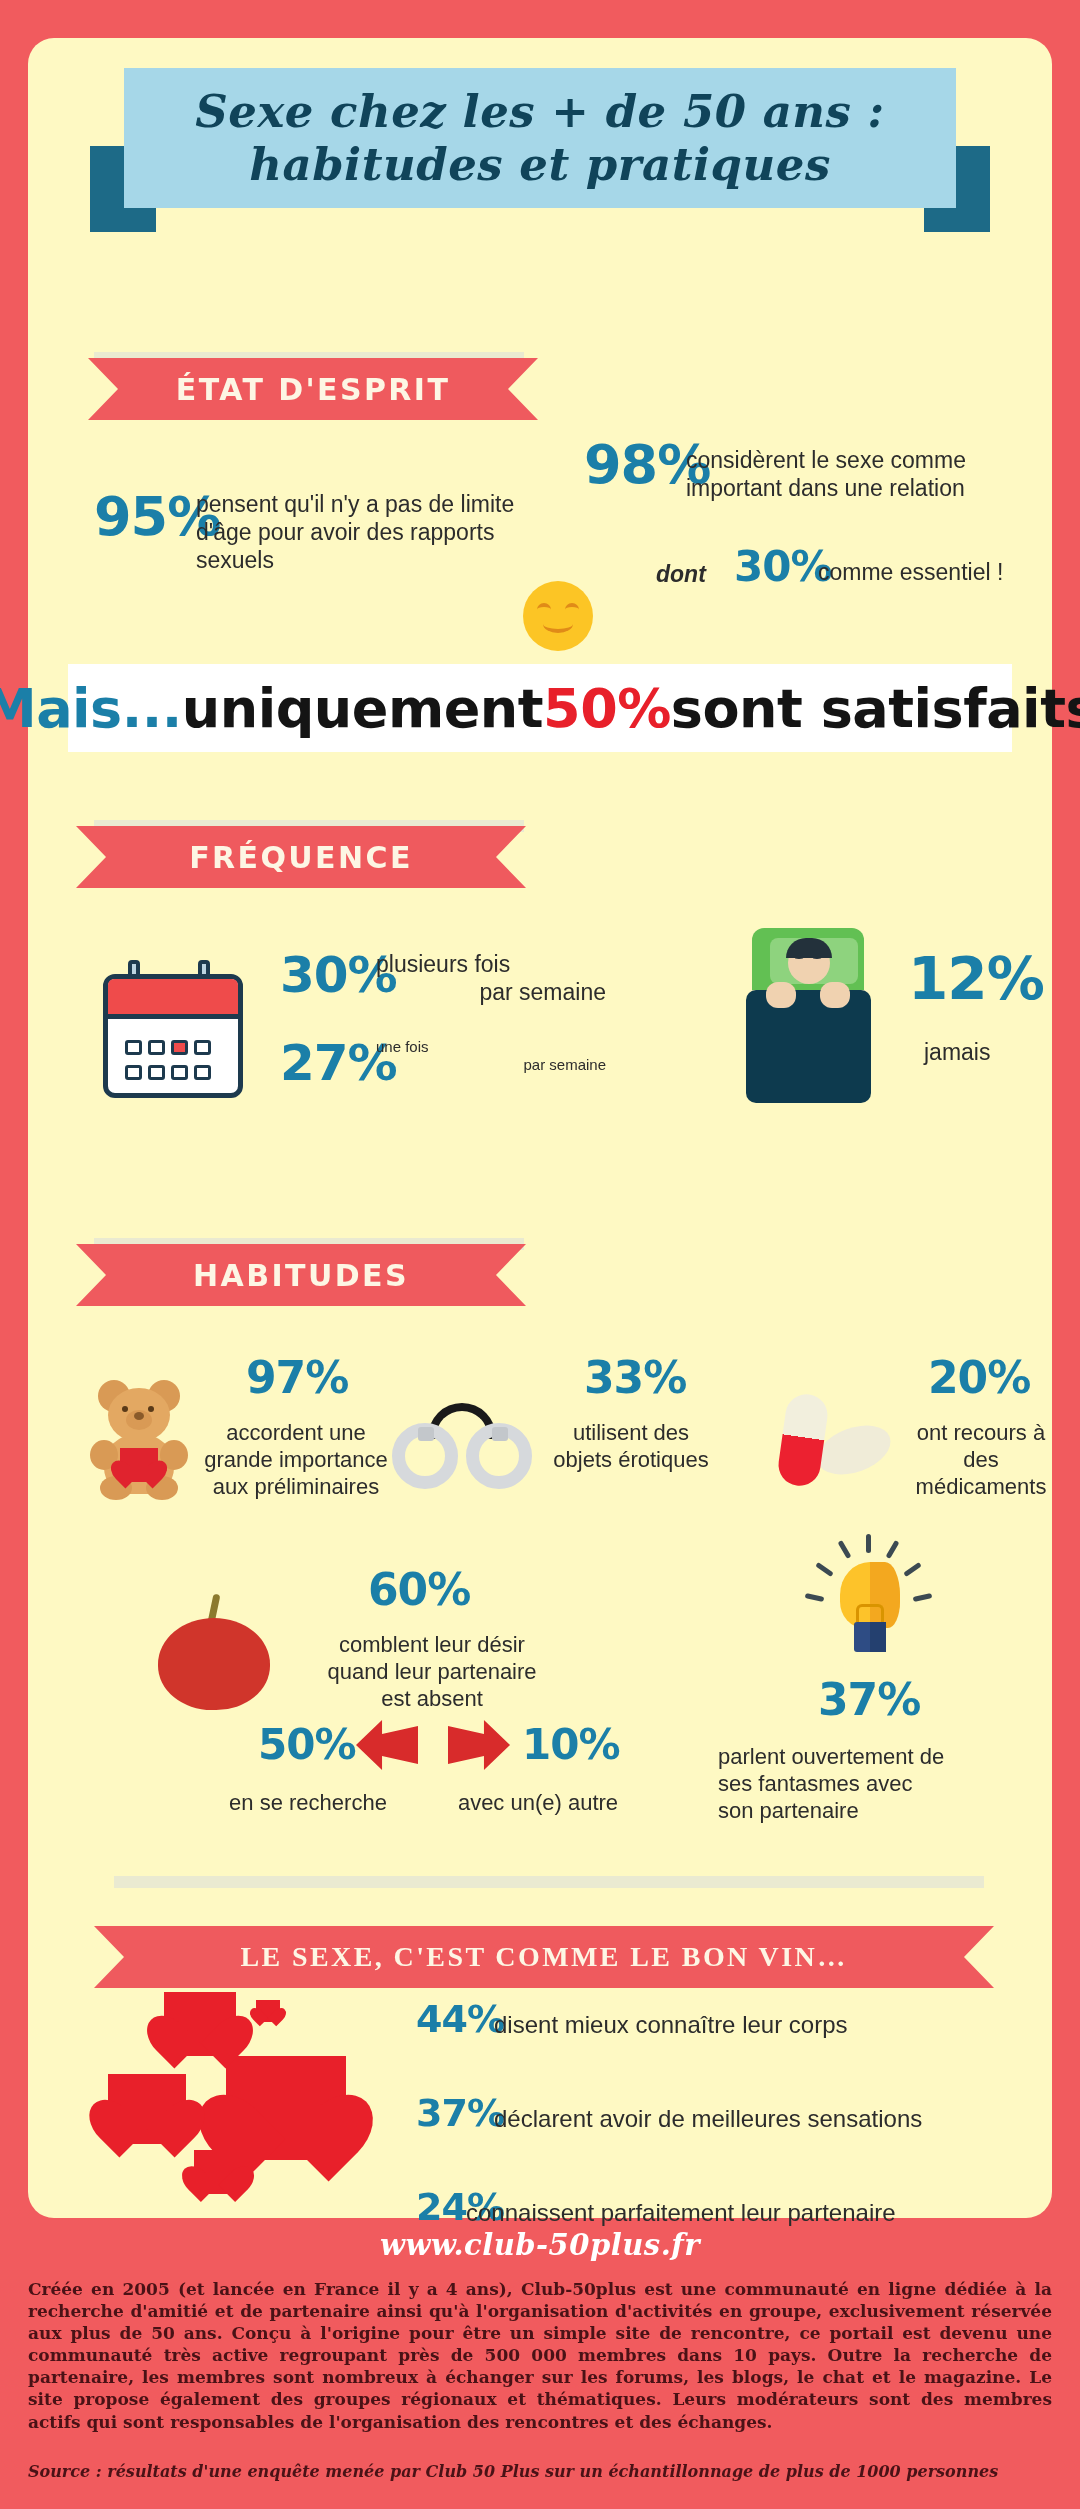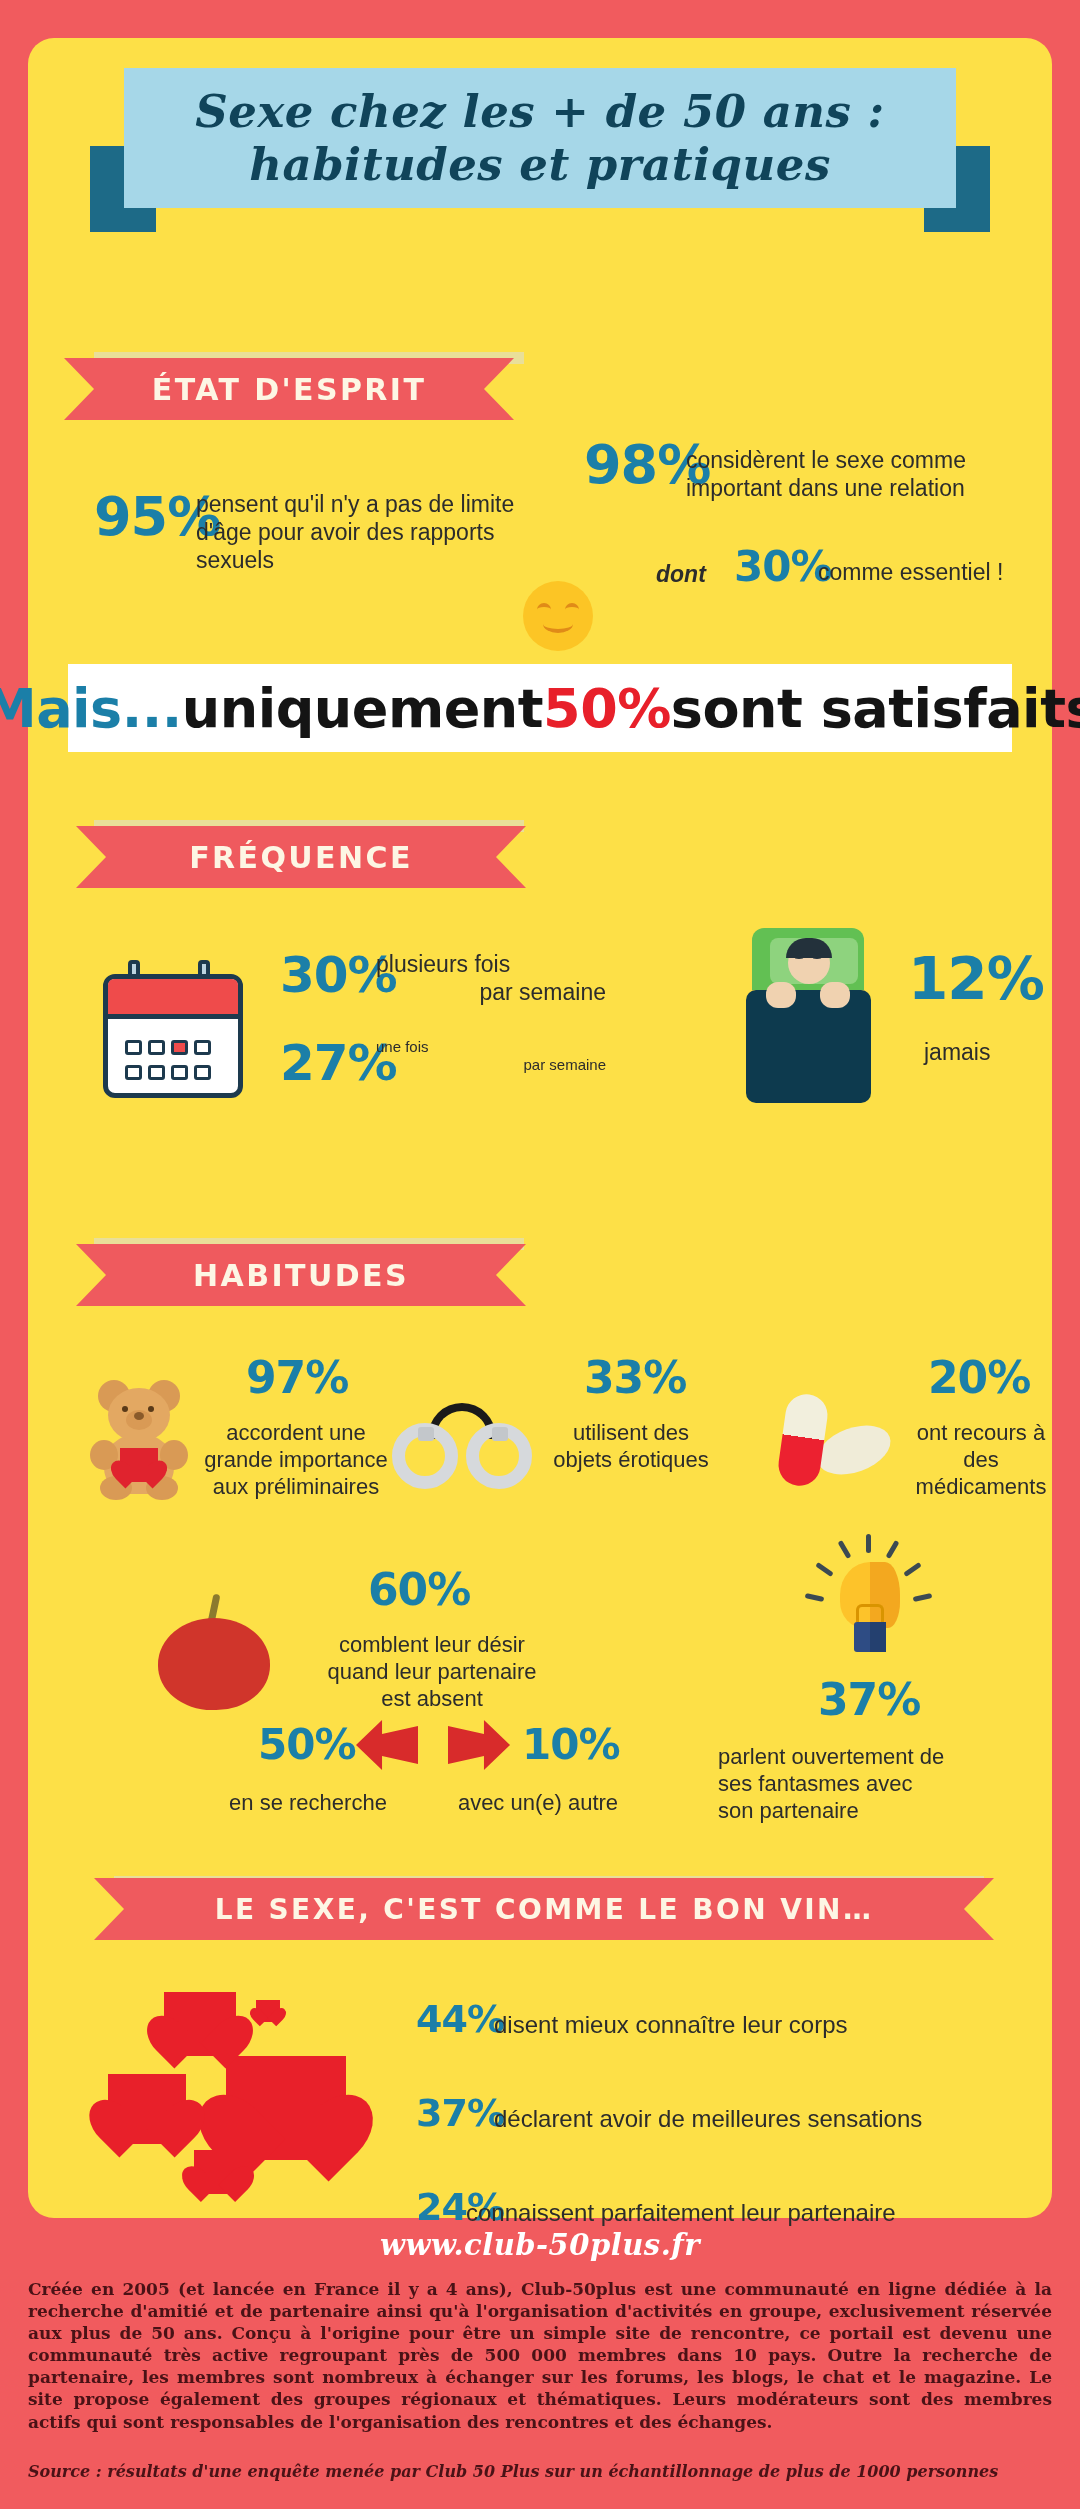--- a/index.html
+++ b/index.html
@@ -10,21 +10,21 @@
     overflow: hidden;
     position: relative;
   }
   .page { position: absolute; inset: 0; background: #f15b5e; }
 
   
   .card {
     position: absolute;
     left: 28px; top: 38px;
     width: 1024px; height: 2180px;
-    background: #fde047;
+    background: #fef9c3;
     border-radius: 26px;
   }
 
   
   .title-wrap { position: absolute; left: 0; top: 0; width: 1024px; height: 200px; }
   .title-tail-l2 {
     position: absolute; left: 62px; top: 108px;
     width: 66px; height: 86px; background: #1d6a87;
     clip-path: polygon(0 0, 100% 0, 100% 100%, 0 100%);
   }
@@ -310,21 +310,21 @@
       <div class="title-fold-l"></div>
       <div class="title-tail-r"></div>
       <div class="title-fold-r"></div>
       <div class="title-band">
         <div class="title-line">Sexe chez les + de 50 ans :</div>
         <div class="title-line">habitudes et pratiques</div>
       </div>
     </div>
 
     <div class="ribbon-shadow abs" style="left:66px; top:314px; width:430px;"></div>
-    <div class="ribbon" style="left:36px; top:320px; width:450px;text-align:right;">ÉTAT D'ESPRIT</div>
+    <div class="ribbon" style="left:60px; top:320px; width:450px;text-align:right;">ÉTAT D'ESPRIT</div>
 
     <div class="pct abs" style="left:66px; top:452px; font-size:54px;">95%</div>
     <div class="txt abs" style="left:168px; top:452px; font-size:23px; width:330px;">
       <div>pensent qu'il n'y a pas de limite</div>
       <div>d'âge pour avoir des rapports</div>
       <div>sexuels</div>
     </div>
 
     <div class="pct abs" style="left:556px; top:400px; font-size:54px;">98%</div>
     <div class="txt abs" style="left:658px; top:408px; font-size:23px; width:340px;">
@@ -475,21 +475,21 @@
       <div class="bulb-base2"></div>
     </div>
     <div class="pct abs" style="left:790px; top:1640px; font-size:44px;">37%</div>
     <div class="txt abs" style="left:690px; top:1706px; font-size:22px; width:300px; text-align:left;">
       <div>parlent ouvertement de</div>
       <div>ses fantasmes avec</div>
       <div>son partenaire</div>
     </div>
 
     <div class="ribbon-shadow abs" style="left:86px; top:1838px; width:870px;"></div>
-    <div class="ribbon" style="left:66px; top:1840px; width:900px; font-size:28px;">LE SEXE, C'EST COMME LE BON VIN…</div>
+    <div class="ribbon" style="left:66px; top:1888px; width:900px; font-size:28px;font-family:Liberation Serif, serif;">LE SEXE, C'EST COMME LE BON VIN…</div>
 
     <div class="hearts">
       <div class="hh heart" style="left:118px; top:78px; width:120px; height:104px;"></div>
       <div class="hh heart" style="left:56px; top:14px; width:72px; height:64px; background:#e8202a;"></div>
       <div class="hh heart" style="left:0px; top:96px; width:78px; height:70px; background:#e8202a;"></div>
       <div class="hh heart" style="left:148px; top:22px; width:24px; height:22px; background:#e8202a;"></div>
       <div class="hh heart" style="left:86px; top:172px; width:48px; height:44px; background:#e8202a;"></div>
     </div>
 
     <div class="pct abs" style="left:388px; top:1962px; font-size:38px;">44%</div>

